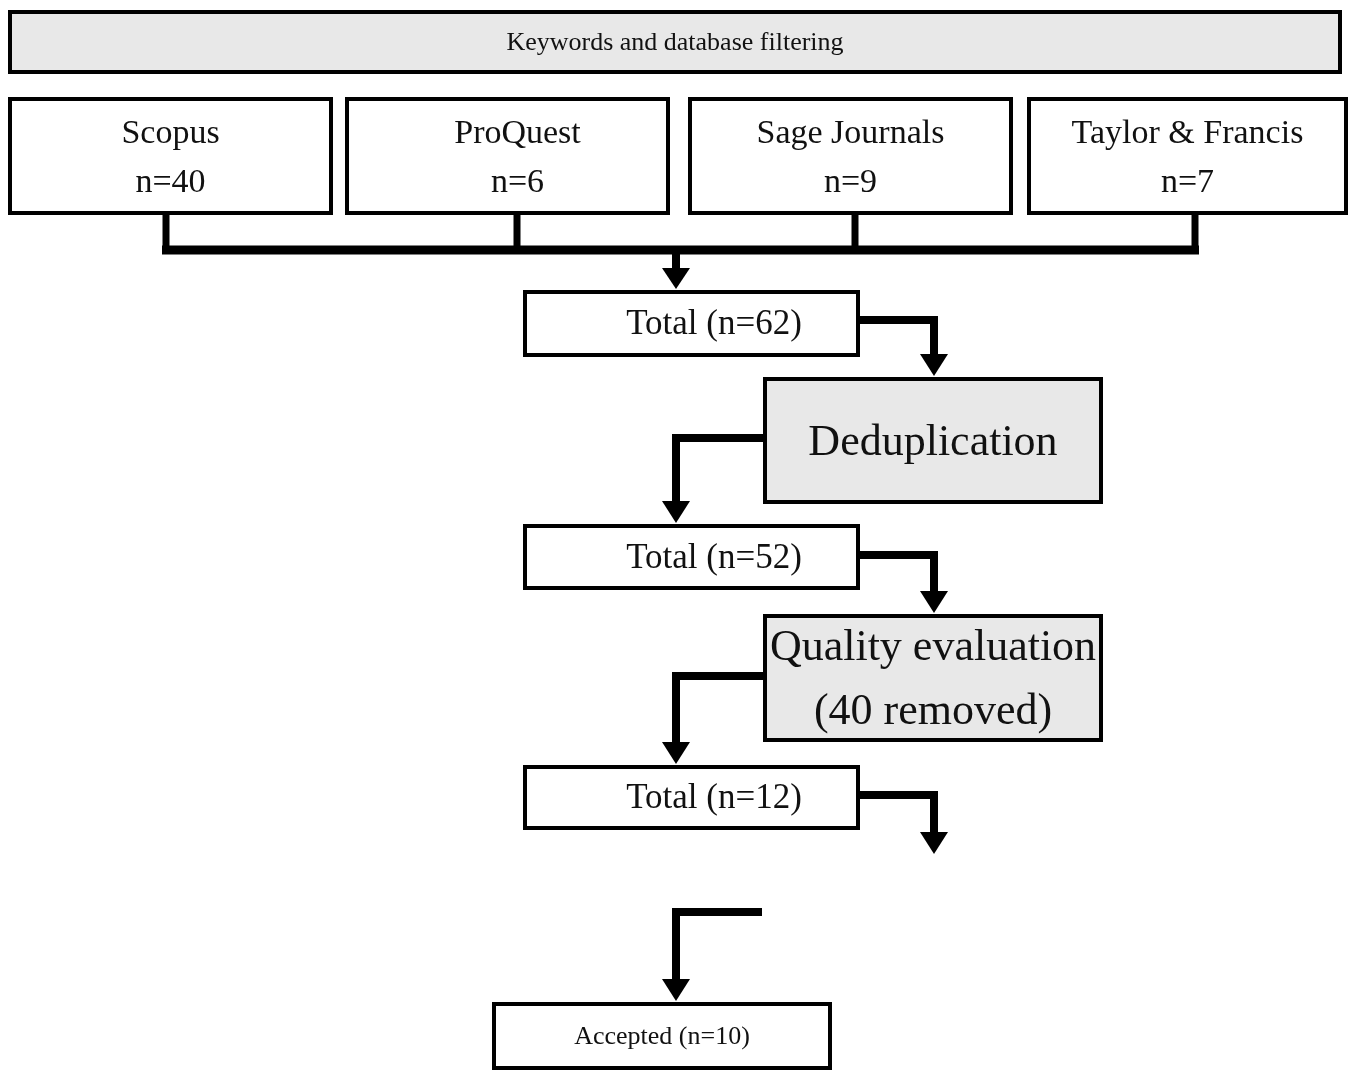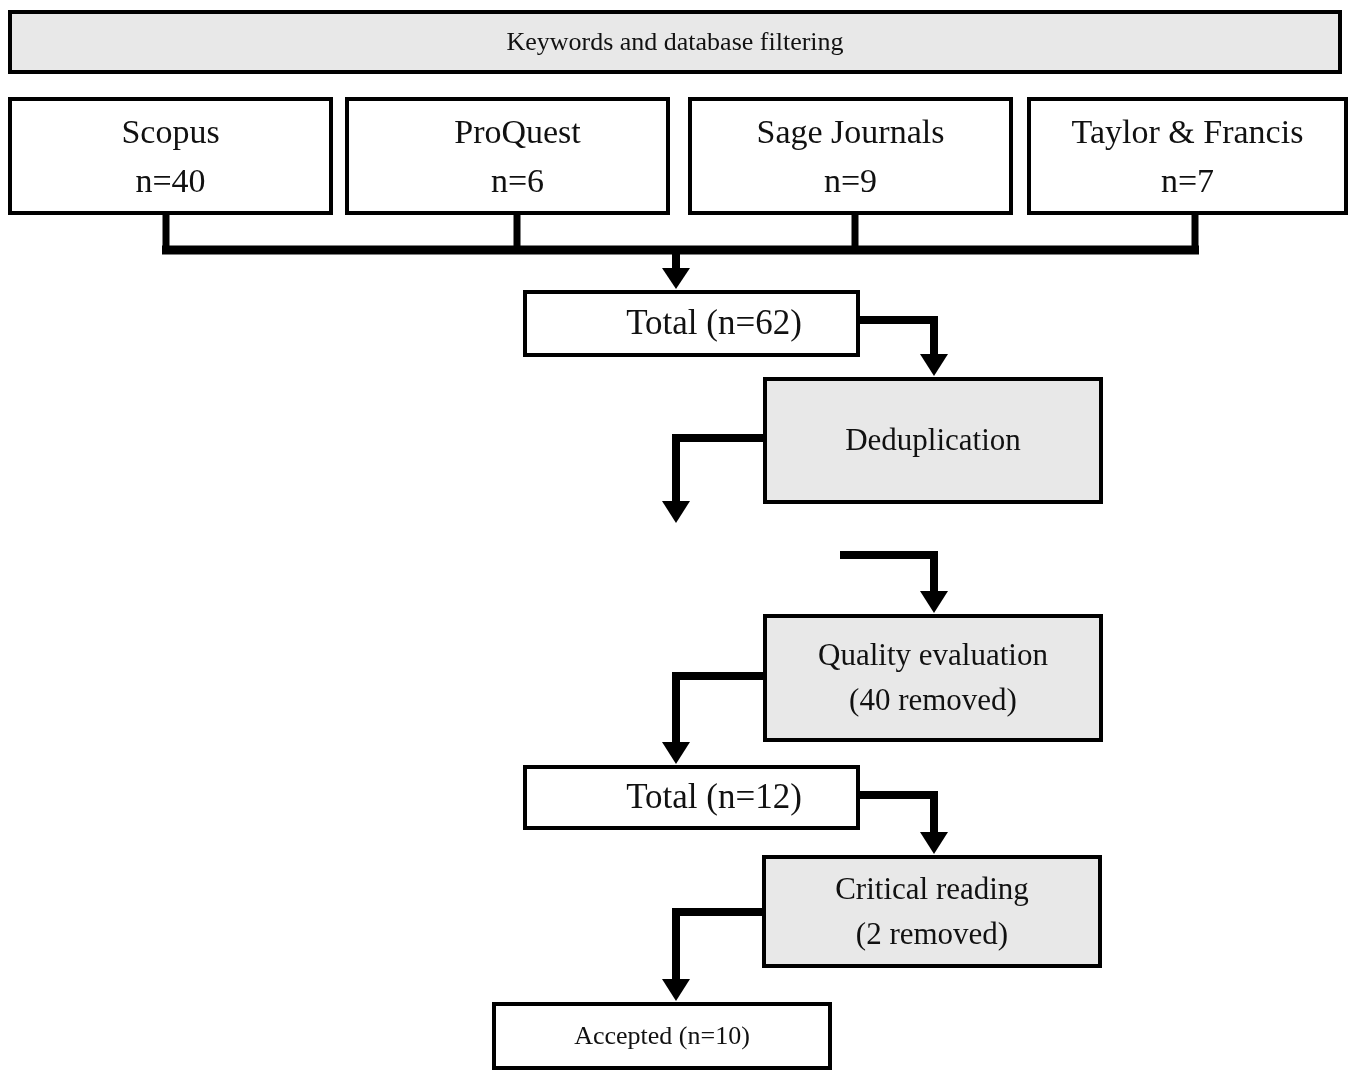--- a/index.html
+++ b/index.html
@@ -57,21 +57,21 @@
   }
   .box.source { top: 97px; height: 118px; }
   .box.src-0 { left: 8px;    width: 325px; }
   .box.src-1 { left: 345px;  width: 325px; padding-left: 20px; }
   .box.src-2 { left: 688px;  width: 325px; }
   .box.src-3 { left: 1027px; width: 321px; }
   .box.total { left: 523px; width: 337px; font-size: 35px; padding-left: 45px; }
   .box.total-0 { top: 290px; height: 67px; }
   .box.total-1 { top: 524px; height: 66px; }
   .box.total-2 { top: 765px; height: 65px; }
-  .box.stage { left: 763px; width: 340px; font-size: 31px; }
+  .box.stage { left: 763px; width: 340px; font-size: 44px; }
   .box.stage-0 { top: 377px; height: 127px; }
   .box.stage-1 { top: 614px; height: 128px; }
   .box.stage-2 { left: 762px; top: 855px; height: 113px; }
   .box.accepted {
     left: 492px; top: 1002px; width: 340px; height: 68px;
     font-size: 26px;
   }
   .box .line { display: block; }
 </style>
 </head>
@@ -127,33 +127,32 @@
     <span class="line">n=9</span>
   </div>
   <div class="box source src-3">
     <span class="line">Taylor &amp; Francis</span>
     <span class="line">n=7</span>
   </div>
 
   <div class="box total total-0">
     <span class="line">Total (n=62)</span>
   </div>
+  <div class="box total total-1">
+    <span class="line">Total (n=52)</span>
+  </div>
   <div class="box total total-2">
     <span class="line">Total (n=12)</span>
   </div>
 
   <div class="box gray stage stage-0">
     <span class="line">Deduplication</span>
   </div>
   <div class="box gray stage stage-1">
     <span class="line">Quality evaluation</span>
     <span class="line">(40 removed)</span>
   </div>
-  <div class="box gray stage stage-2">
-    <span class="line">Critical reading</span>
-    <span class="line">(2 removed)</span>
-  </div>
 
   <div class="box accepted">
     <span class="line">Accepted (n=10)</span>
   </div>
 
 </div>
 
 </body></html>

